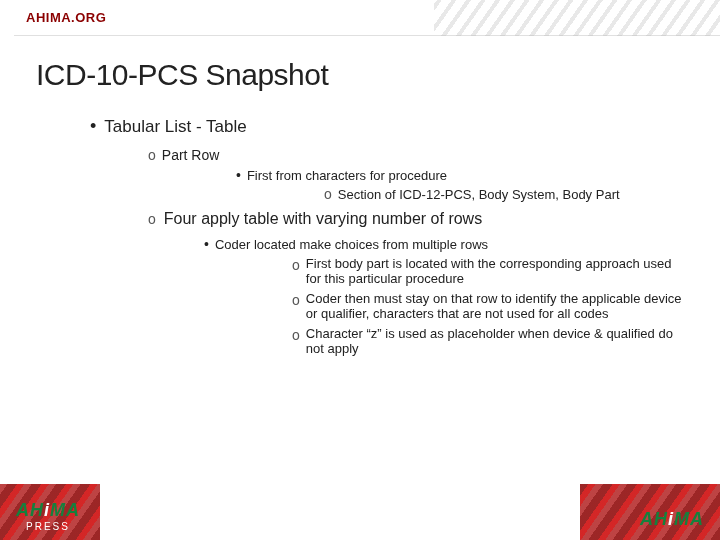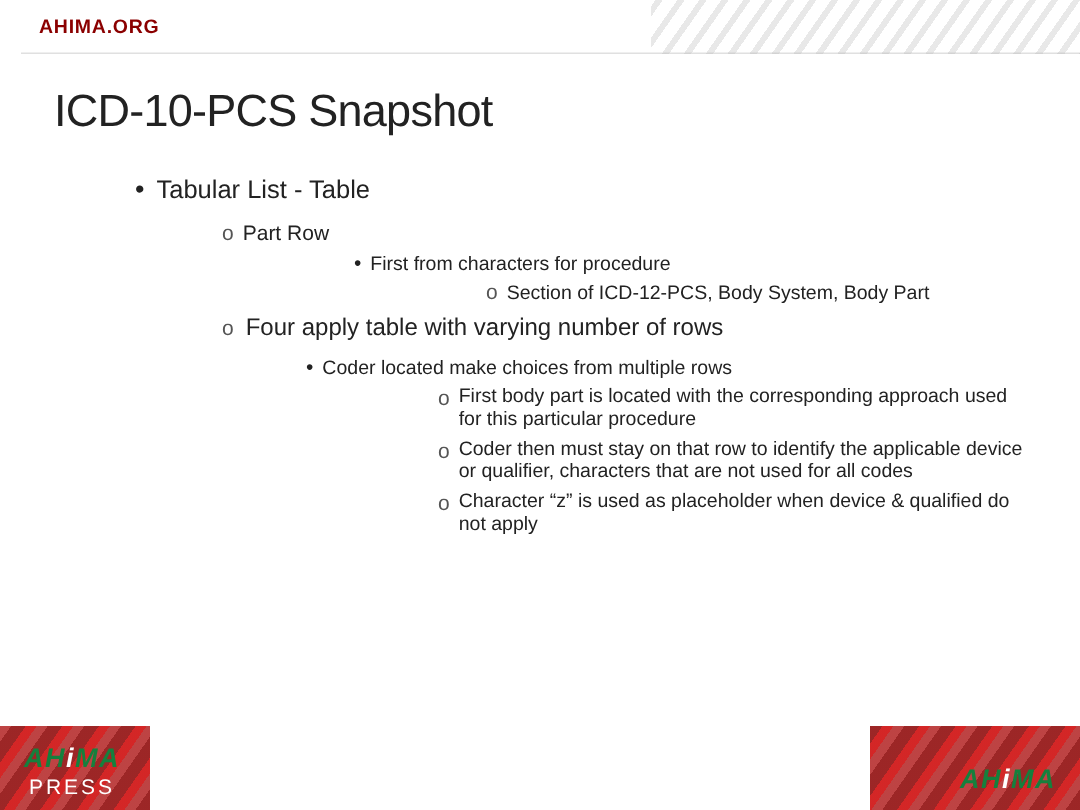--- a/index.html
+++ b/index.html
@@ -234,21 +234,21 @@
       letter-spacing: 1px;
       z-index: 2;
       position: relative;
     }
 
     .ahima-logo-text span {
       color: #15803d;
     }
 
     .press-text {
-      font-size: 14px;
+      font-size: 10px;
       color: #ffffff;
       letter-spacing: 2px;
       z-index: 2;
       position: relative;
     }
 
     .logo-left-container {
       position: absolute;
       bottom: 8px;
       left: 16px;

